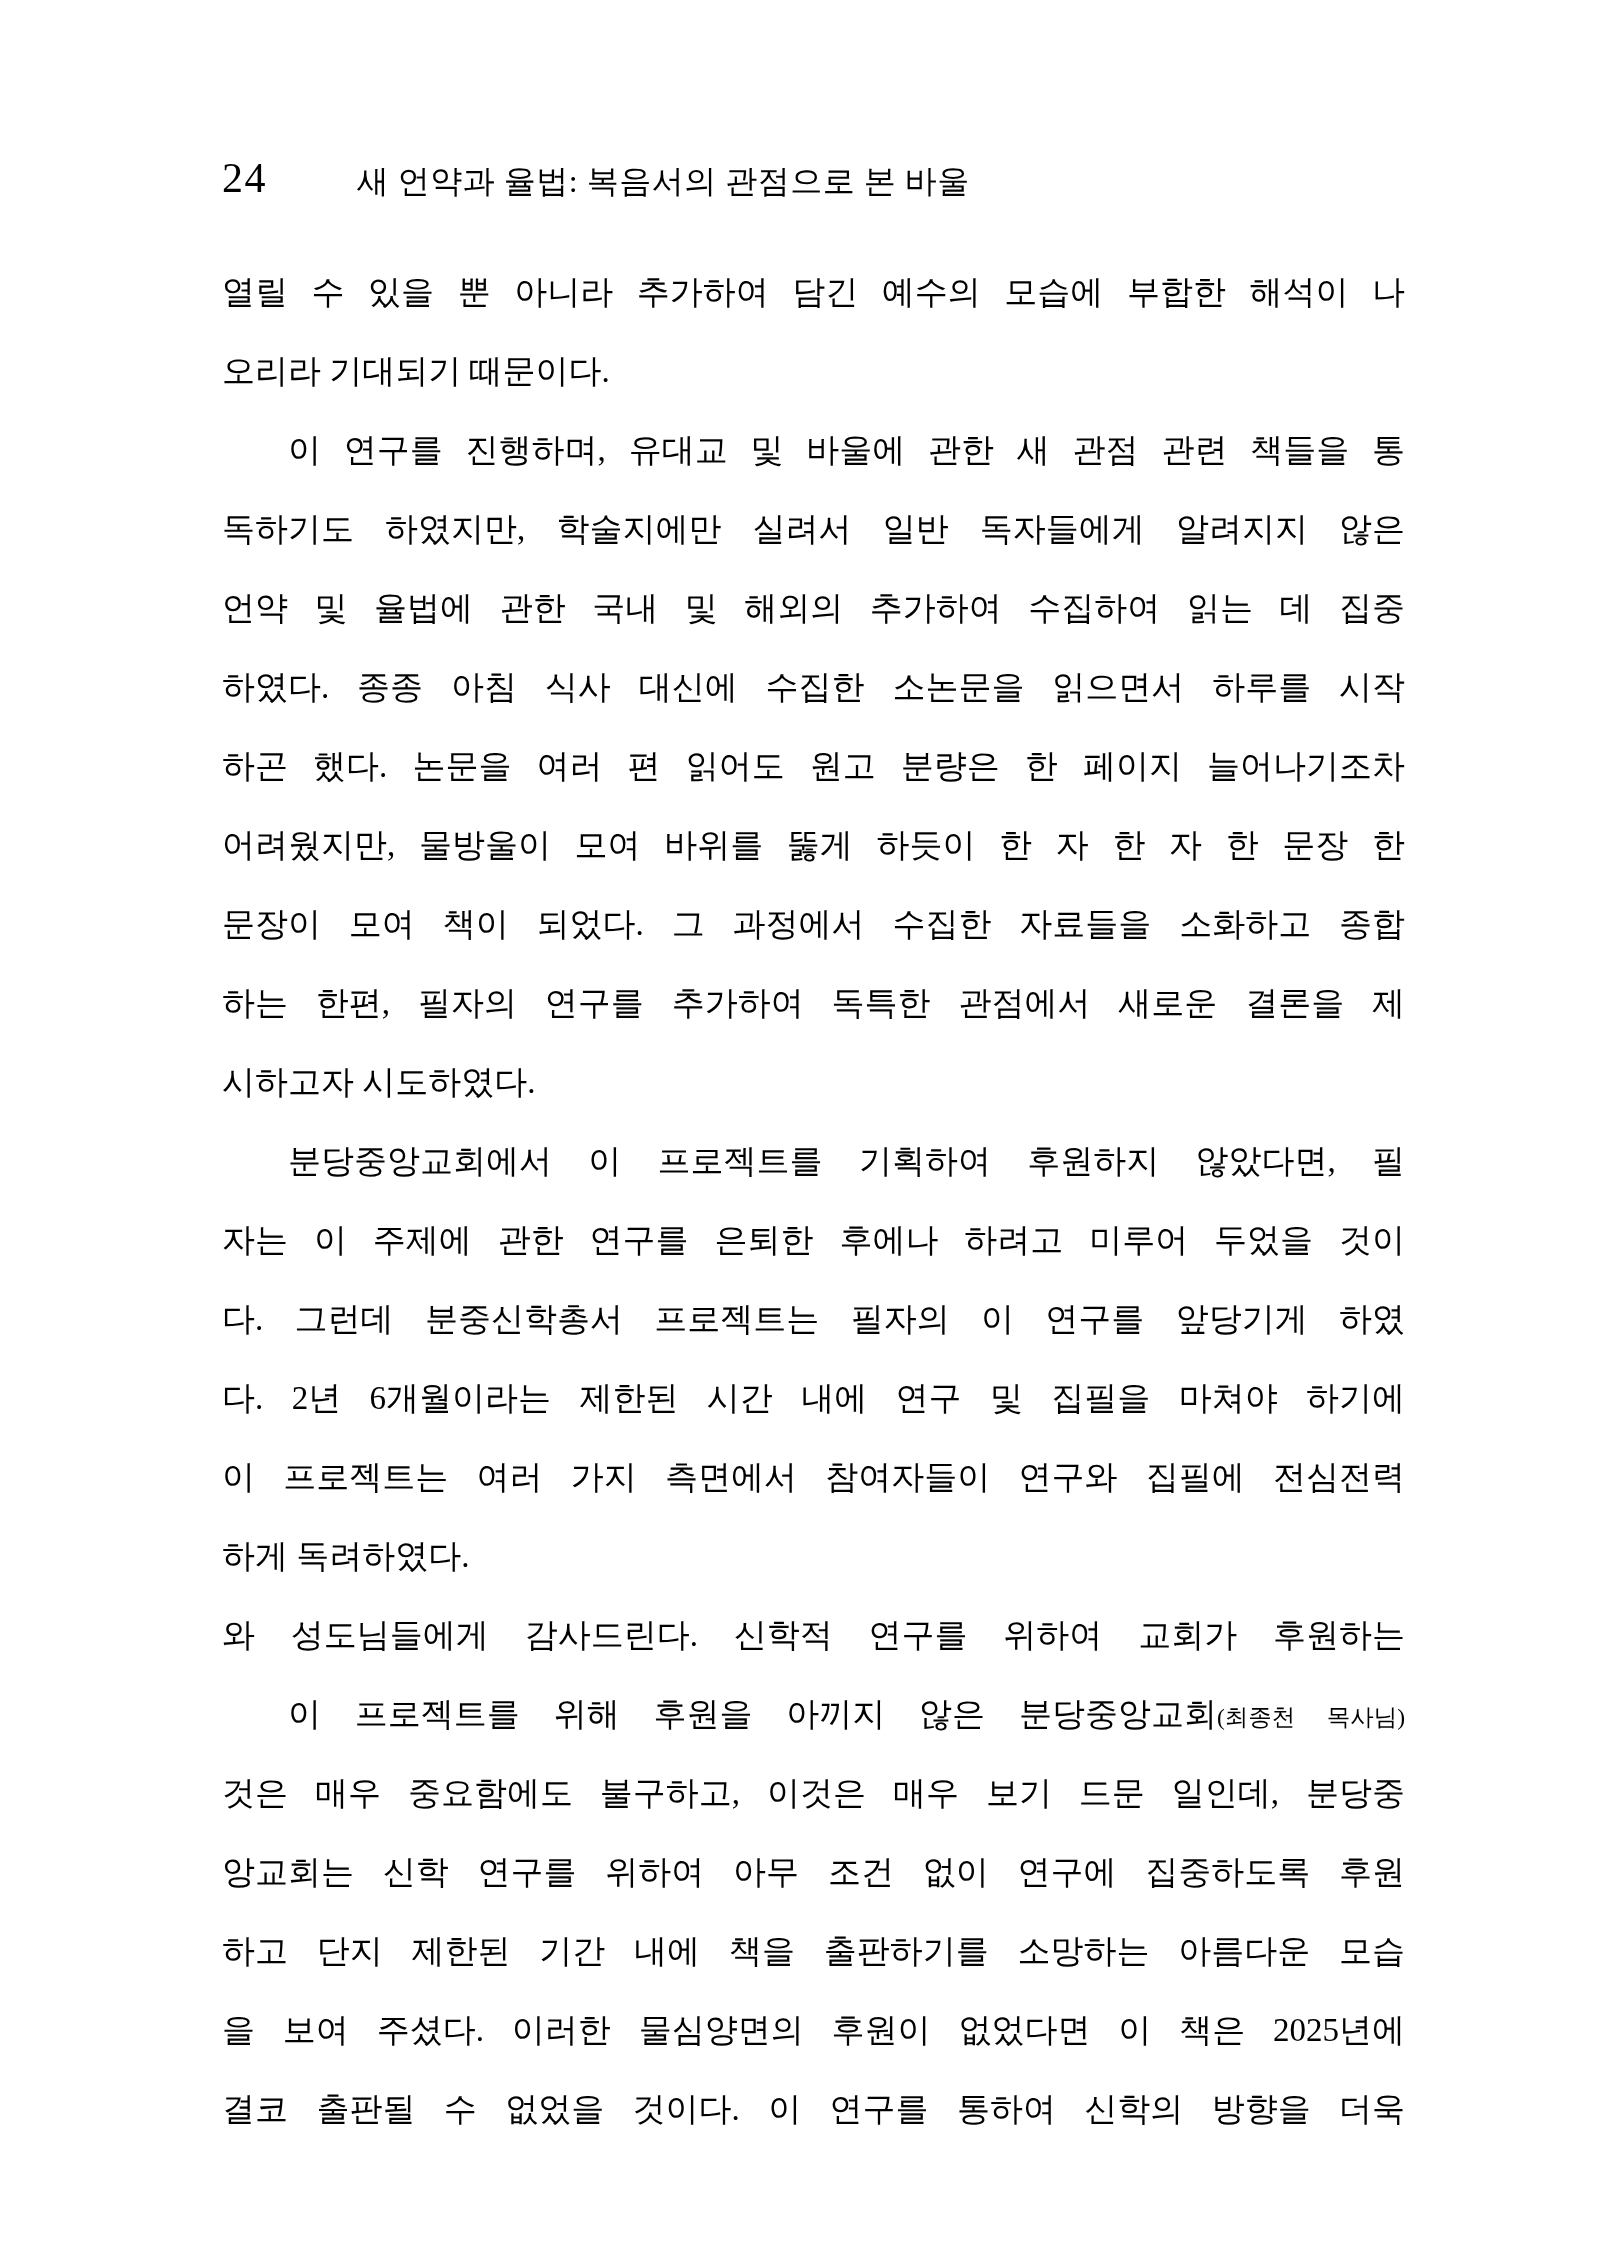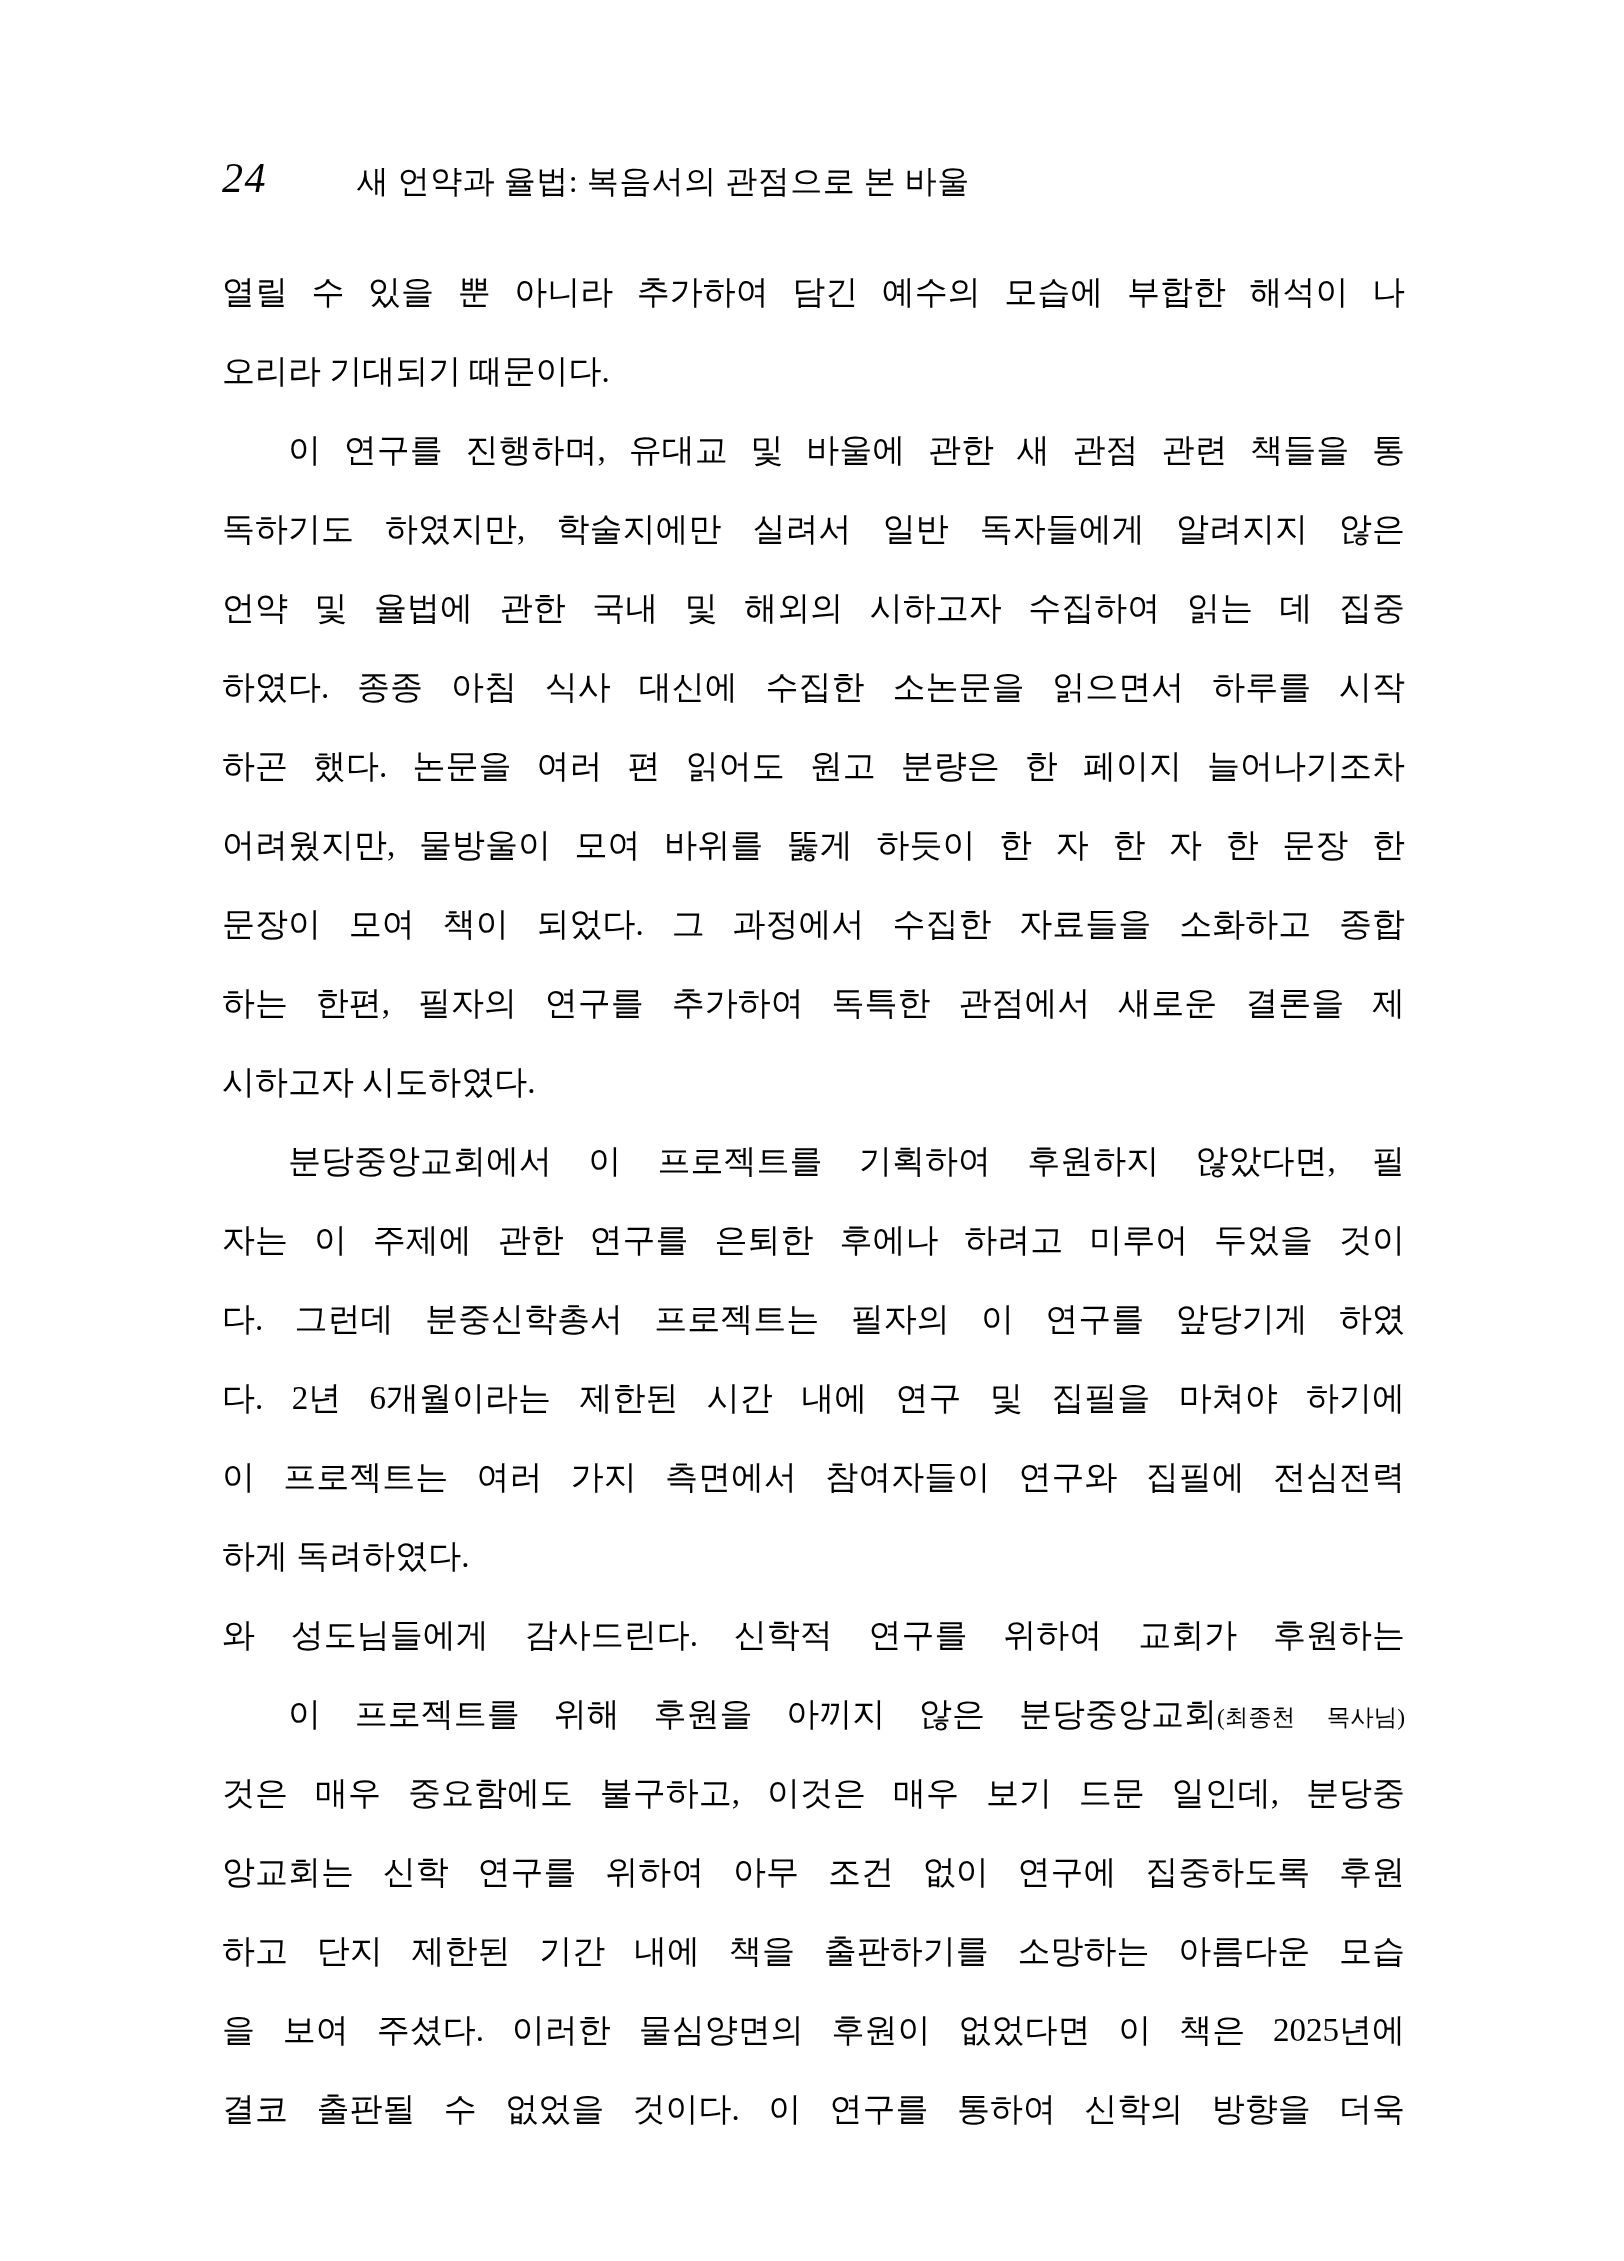--- a/index.html
+++ b/index.html
@@ -18,21 +18,20 @@
   .running-header {
     position: absolute;
     top: 157px; left: 222px; right: 220px;
     display: flex;
     align-items: baseline;
     line-height: 1;
   }
   .page-number {
     font-size: 42px;
     letter-spacing: 1.4px;
-    font-style: italic;
   }
   .running-title {
     font-size: 32px;
     margin-left: 90px;
     letter-spacing: 0.5px;
   }
   .body-text {
     position: absolute;
     top: 253px; left: 222px;
     width: 1183px;
@@ -66,21 +65,21 @@
   <div class="body-text">
 
     <div class="para">
       <div class="line">열릴 수 있을 뿐 아니라 추가하여 담긴 예수의 모습에 부합한 해석이 나</div>
       <div class="line last">오리라 기대되기 때문이다.</div>
     </div>
 
     <div class="para">
       <div class="line indent">이 연구를 진행하며, 유대교 및 바울에 관한 새 관점 관련 책들을 통</div>
       <div class="line">독하기도 하였지만, 학술지에만 실려서 일반 독자들에게 알려지지 않은</div>
-      <div class="line">언약 및 율법에 관한 국내 및 해외의 시하고자 수집하여 읽는 데 집중</div>
+      <div class="line">언약 및 율법에 관한 국내 및 해외의 추가하여 수집하여 읽는 데 집중</div>
       <div class="line">하였다. 종종 아침 식사 대신에 수집한 소논문을 읽으면서 하루를 시작</div>
       <div class="line">하곤 했다. 논문을 여러 편 읽어도 원고 분량은 한 페이지 늘어나기조차</div>
       <div class="line">어려웠지만, 물방울이 모여 바위를 뚫게 하듯이 한 자 한 자 한 문장 한</div>
       <div class="line">문장이 모여 책이 되었다. 그 과정에서 수집한 자료들을 소화하고 종합</div>
       <div class="line">하는 한편, 필자의 연구를 추가하여 독특한 관점에서 새로운 결론을 제</div>
       <div class="line last">시하고자 시도하였다.</div>
     </div>
 
     <div class="para">
       <div class="line indent">분당중앙교회에서 이 프로젝트를 기획하여 후원하지 않았다면, 필</div>

